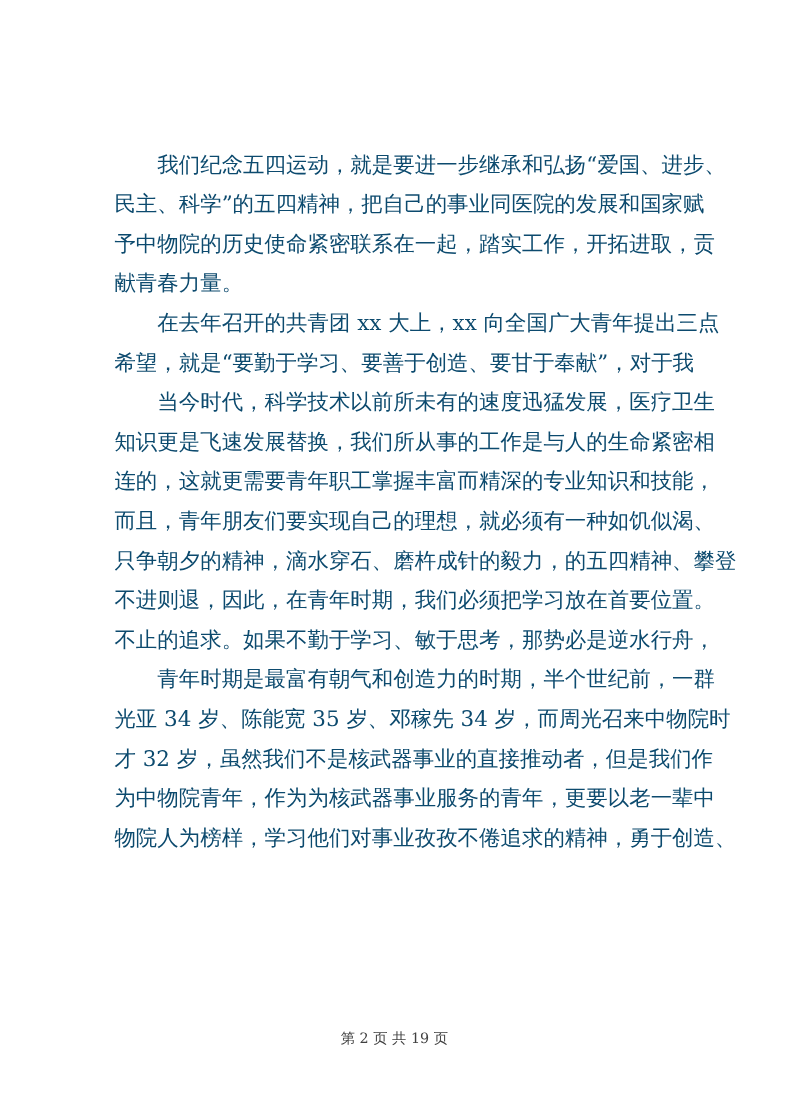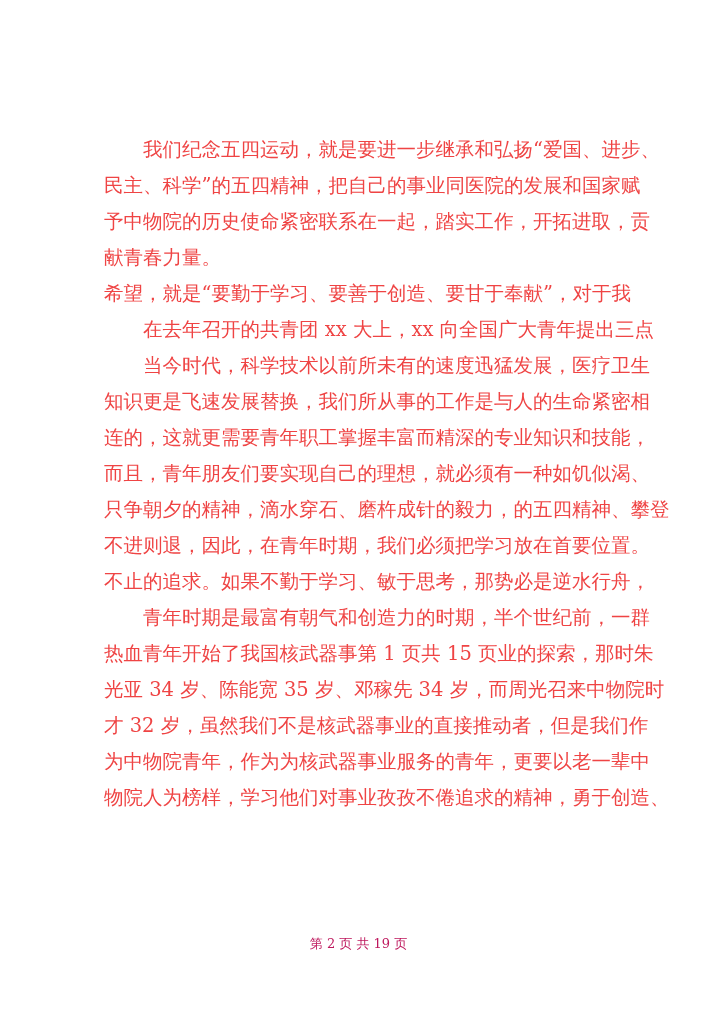--- a/index.html
+++ b/index.html
@@ -3,58 +3,57 @@
   <meta charset="utf-8">
   <style>
     html, body { margin: 0; padding: 0; background: #ffffff; }
     body { width: 720px; height: 1018px; position: relative; overflow: hidden; }
     .page {
       position: absolute; left: 0; top: 0; width: 720px; height: 1018px; background: #ffffff;
     }
     .body-text {
       position: absolute; left: 104px; top: 132px; width: 526px;
       font-family: "DejaVu Serif", "Liberation Serif", serif;
-      font-size: 19.5px; line-height: 36px; color: #ef4444;
+      font-size: 19.5px; line-height: 36px; color: #0c4a6e;
     }
     .line { display: block; white-space: nowrap; text-align: justify; text-align-last: justify; }
     .line.last { text-align-last: left; }
     .line.indent { padding-left: 39px; }
     .footer {
       position: absolute; left: 0; width: 717px; top: 935px; text-align: center;
       font-family: "DejaVu Serif", "Liberation Serif", serif;
-      font-size: 13px; color: #be185d;
+      font-size: 13px; color: #404040;
     }
   </style>
 </head>
 <body>
 
 <div class="page">
   <div class="body-text">
     <div class="para-block">
       <span class="line indent">我们纪念五四运动，就是要进一步继承和弘扬“爱国、进步、</span>
       <span class="line">民主、科学”的五四精神，把自己的事业同医院的发展和国家赋</span>
       <span class="line">予中物院的历史使命紧密联系在一起，踏实工作，开拓进取，贡</span>
       <span class="line last">献青春力量。</span>
     </div>
     <div class="para-block">
+      <span class="line indent">在去年召开的共青团 xx 大上，xx 向全国广大青年提出三点</span>
       <span class="line">希望，就是“要勤于学习、要善于创造、要甘于奉献”，对于我</span>
-      <span class="line indent">在去年召开的共青团 xx 大上，xx 向全国广大青年提出三点</span>
     </div>
     <div class="para-block">
       <span class="line indent">当今时代，科学技术以前所未有的速度迅猛发展，医疗卫生</span>
       <span class="line">知识更是飞速发展替换，我们所从事的工作是与人的生命紧密相</span>
       <span class="line">连的，这就更需要青年职工掌握丰富而精深的专业知识和技能，</span>
       <span class="line">而且，青年朋友们要实现自己的理想，就必须有一种如饥似渴、</span>
       <span class="line">只争朝夕的精神，滴水穿石、磨杵成针的毅力，的五四精神、攀登</span>
       <span class="line">不进则退，因此，在青年时期，我们必须把学习放在首要位置。</span>
       <span class="line">不止的追求。如果不勤于学习、敏于思考，那势必是逆水行舟，</span>
     </div>
     <div class="para-block">
       <span class="line indent">青年时期是最富有朝气和创造力的时期，半个世纪前，一群</span>
-      <span class="line">热血青年开始了我国核武器事第 1 页共 15 页业的探索，那时朱</span>
       <span class="line">光亚 34 岁、陈能宽 35 岁、邓稼先 34 岁，而周光召来中物院时</span>
       <span class="line">才 32 岁，虽然我们不是核武器事业的直接推动者，但是我们作</span>
       <span class="line">为中物院青年，作为为核武器事业服务的青年，更要以老一辈中</span>
       <span class="line">物院人为榜样，学习他们对事业孜孜不倦追求的精神，勇于创造、</span>
     </div>
   </div>
   <div class="footer">第 2 页  共 19 页</div>
 </div>
 
 </body></html>

